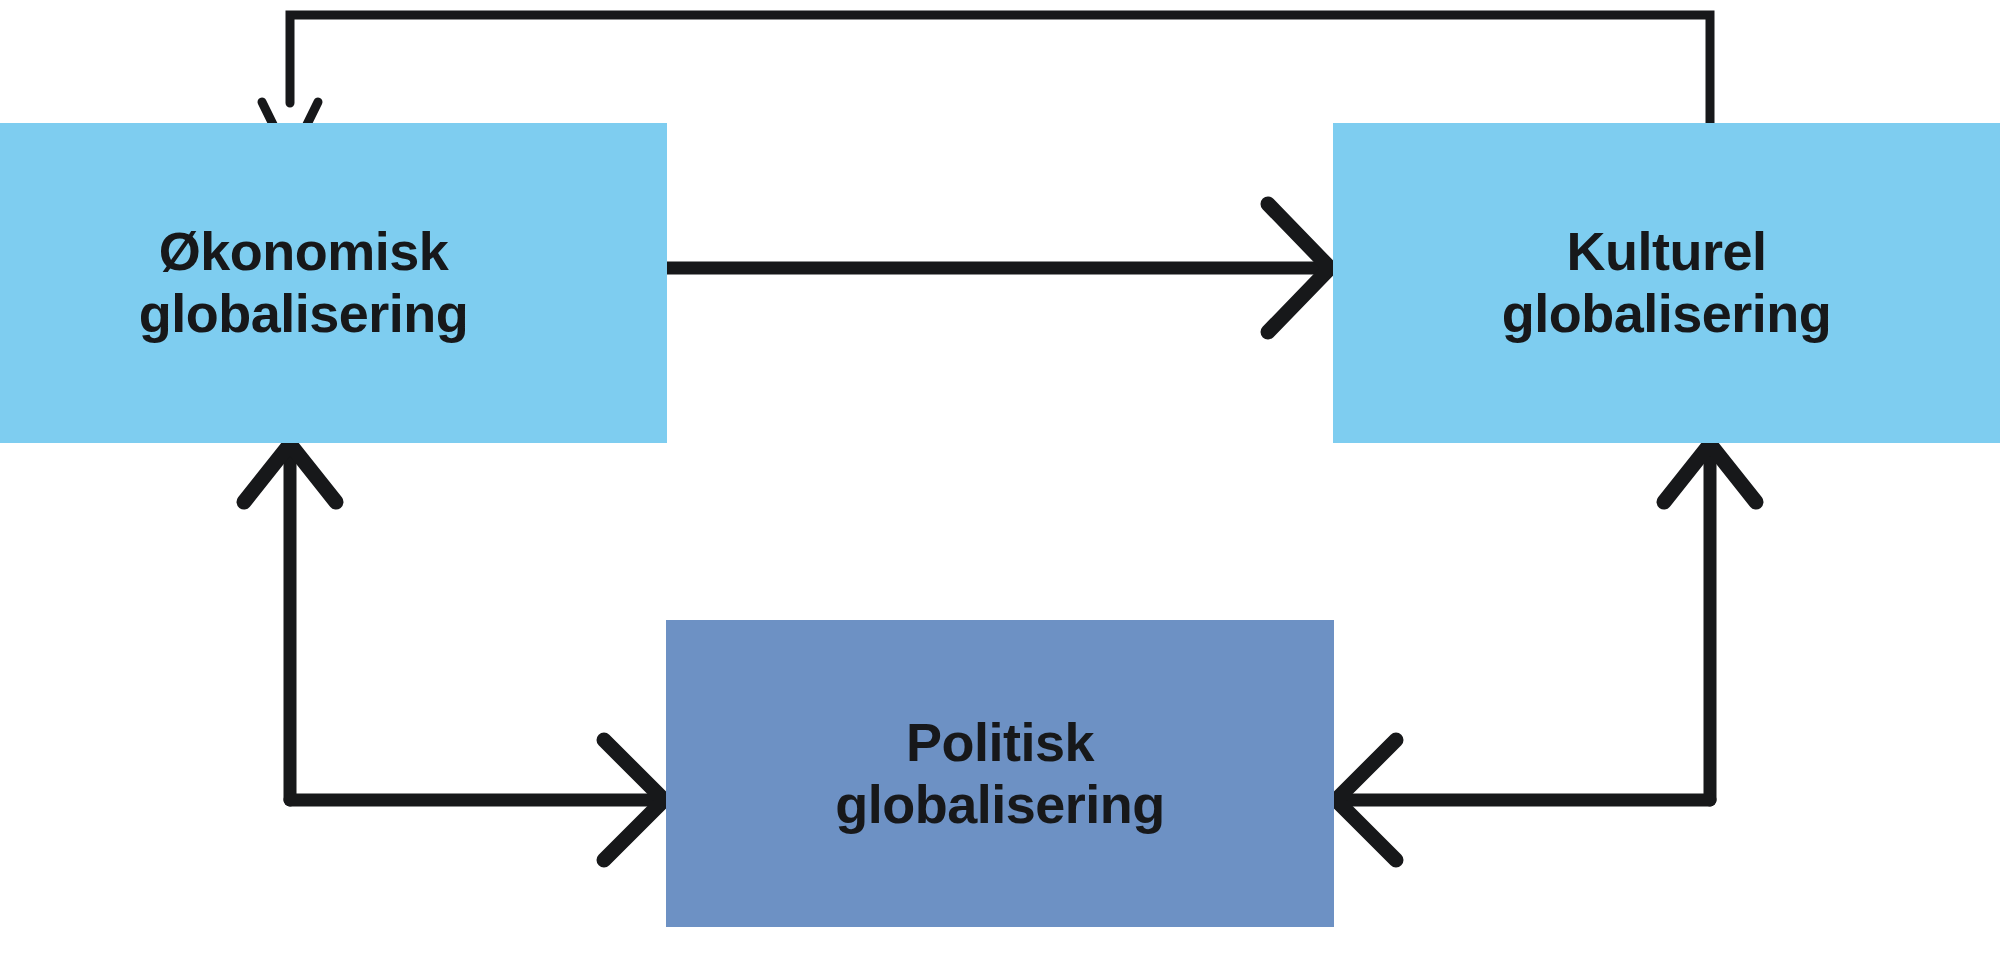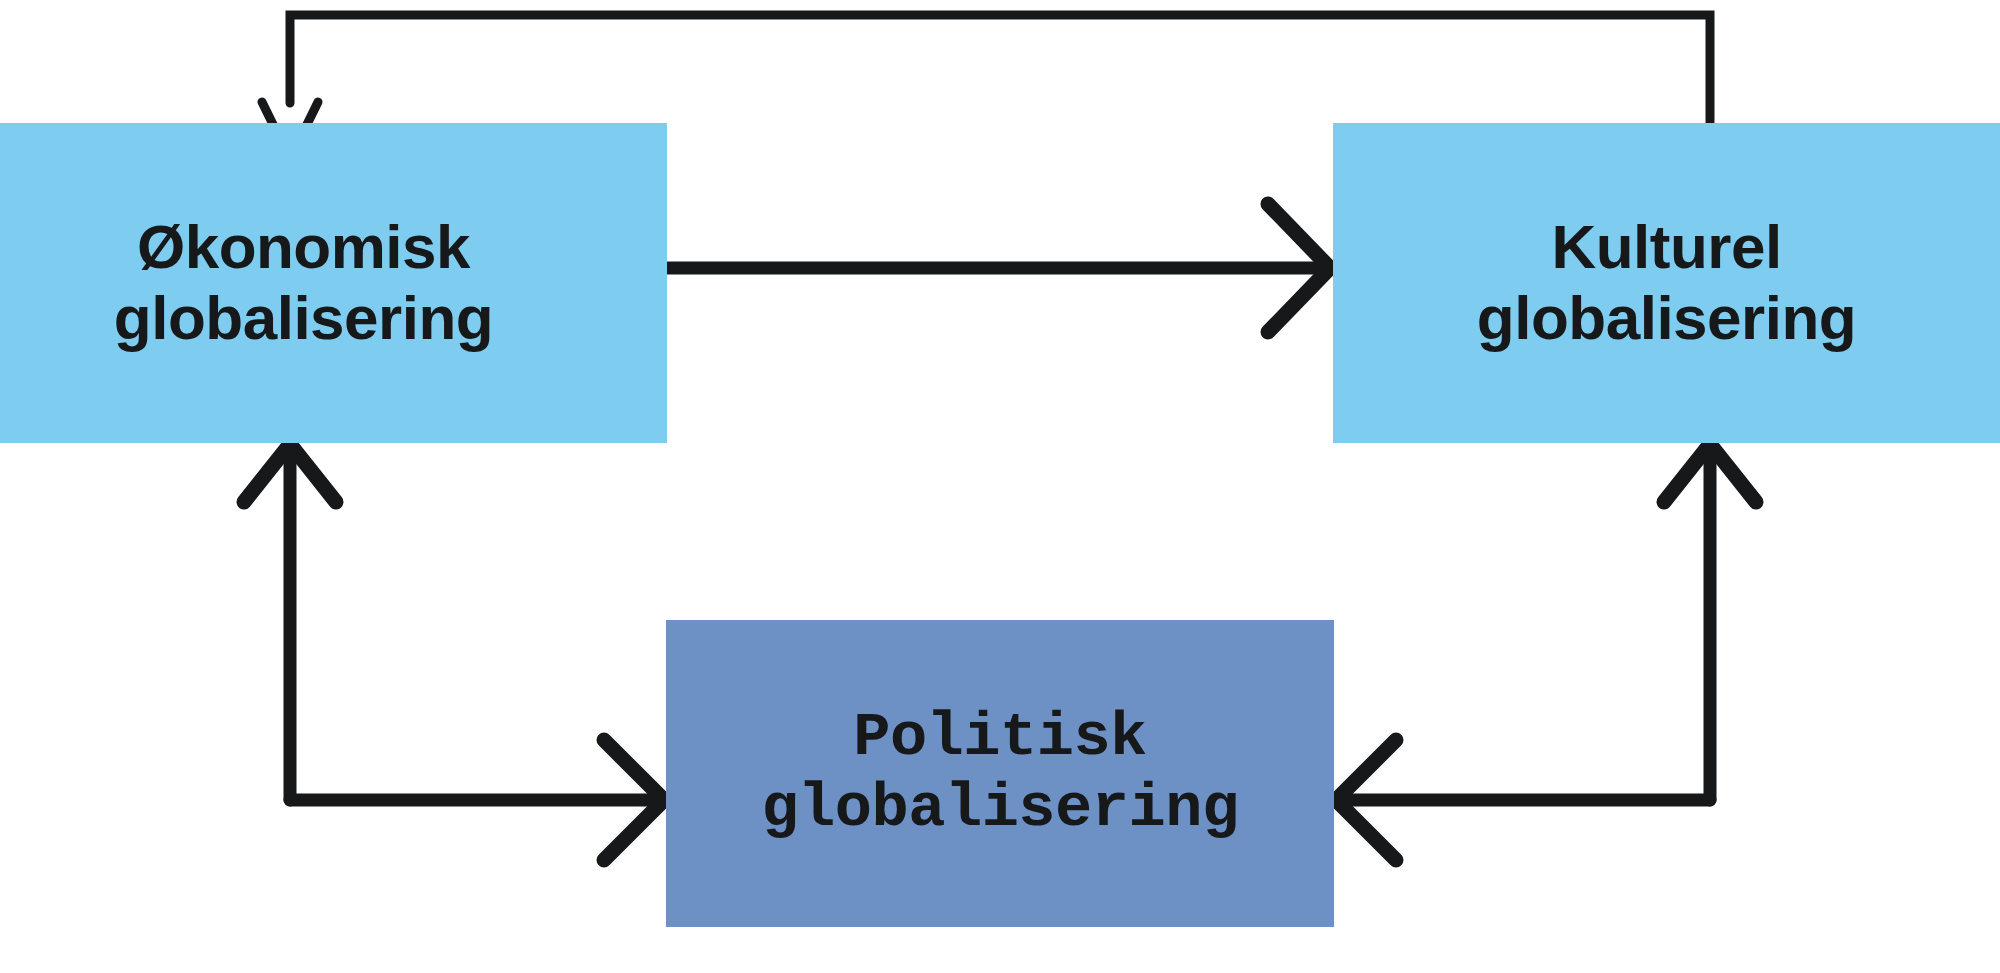--- a/index.html
+++ b/index.html
@@ -32,21 +32,21 @@
     justify-content: center;
     text-align: center;
     box-sizing: border-box;
   }
   .node .node-label {
     font-weight: 700;
     color: #17181a;
     line-height: 1.14;
     letter-spacing: -0.5px;
     white-space: pre-line;
-    font-size: 62px;
+    font-size: 54px;
   }
   
   #node-economic {
     left: -360px;
     top: 123px;
     width: 1027px;
     height: 320px;
     background: #7ecdf0;
     padding-left: 300px;
   }
@@ -58,21 +58,20 @@
     height: 320px;
     background: #7ecdf0;
     padding-right: 360px;
   }
   #node-political {
     left: 666px;
     top: 620px;
     width: 668px;
     height: 307px;
     background: #6d91c4;
-    font-family: Liberation Mono, monospace;
   }
 </style>
 </head>
 <body>
 
 <div id="stage">
 
   <svg id="wires" viewBox="0 0 2000 973">
     <g fill="none" stroke="#17181a" stroke-linecap="round" stroke-linejoin="miter">
 

